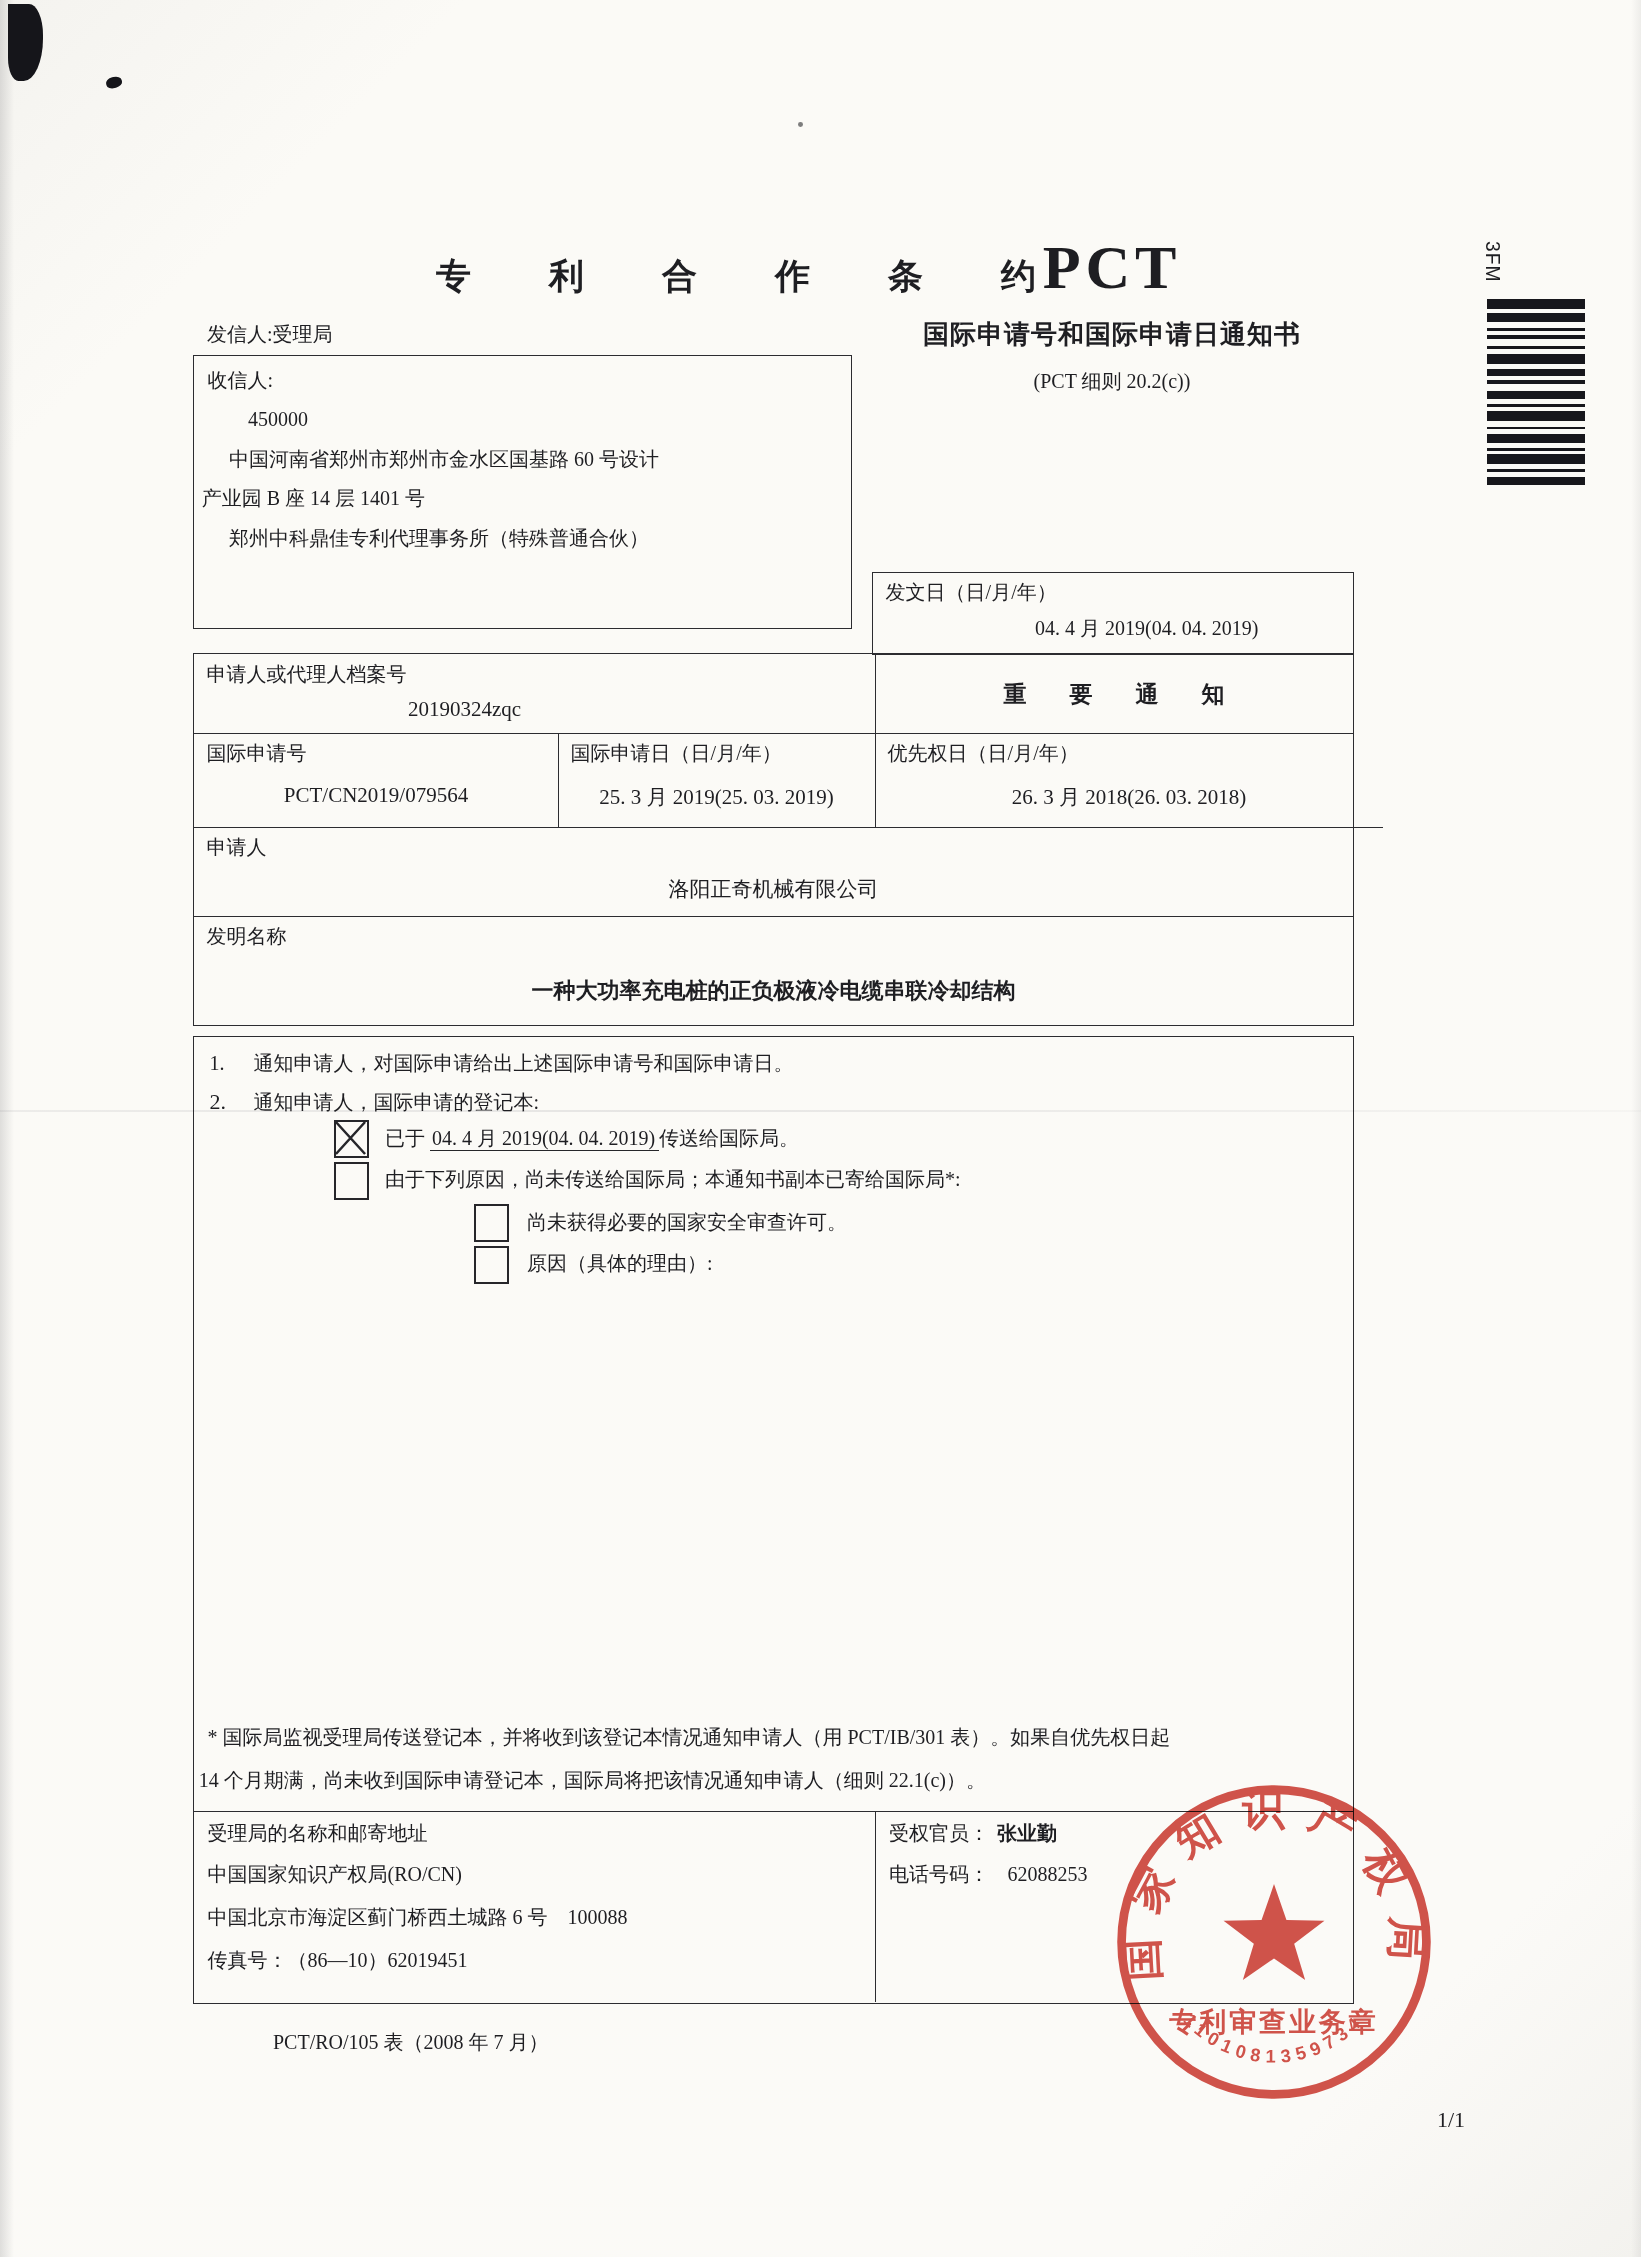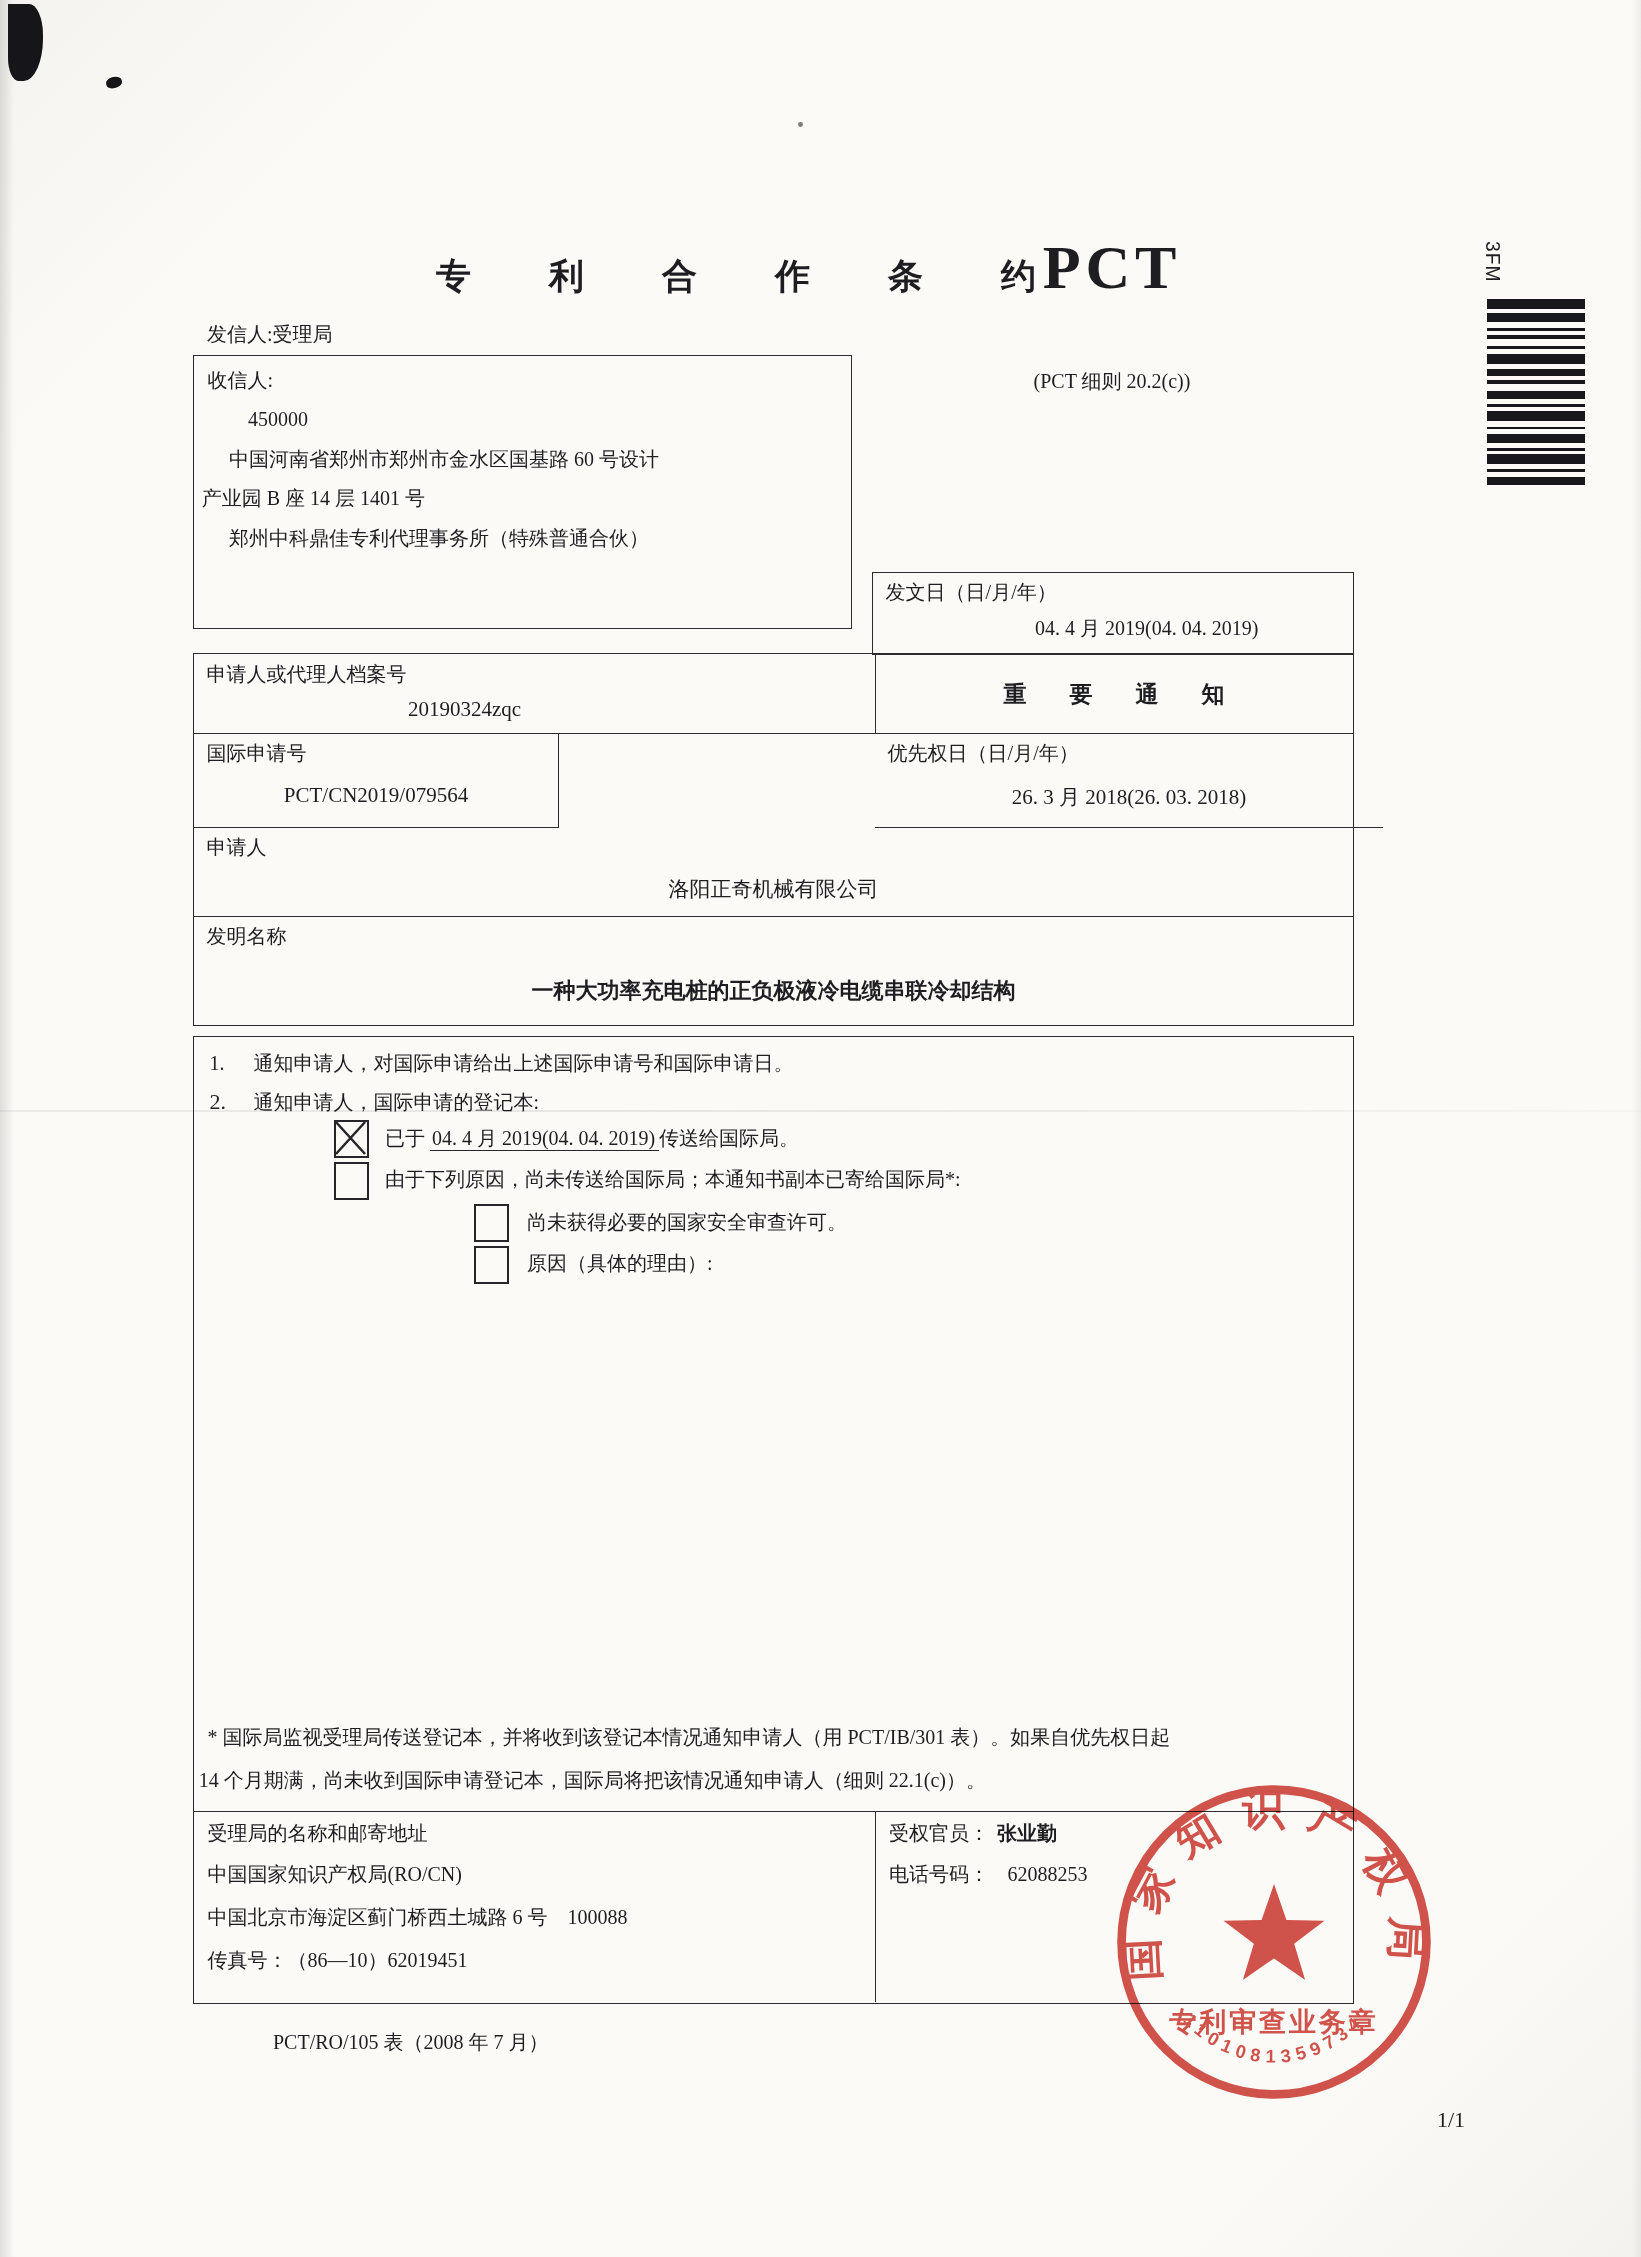--- a/index.html
+++ b/index.html
@@ -73,40 +73,45 @@
 
   <div class="box" style="left:193px;top:355px;width:657px;height:272px;">
     <div class="abs t21" style="left:13.5px;top:11.6px;">收信人:</div>
     <div class="abs t21" style="left:54px;top:51px;">450000</div>
     <div class="abs t21" style="left:35px;top:91px;">中国河南省郑州市郑州市金水区国基路 60 号设计</div>
     <div class="abs t21" style="left:7.7px;top:130px;">产业园 B 座 14 层 1401 号</div>
     <div class="abs t21" style="left:35px;top:170px;">郑州中科鼎佳专利代理事务所（特殊普通合伙）</div>
   </div>
 
   <div class="abs" style="left:872px;top:232px;width:480px;text-align:center;font-size:62px;font-weight:700;letter-spacing:4.8px;">PCT</div>
+  <div class="abs hei" style="left:872px;top:317px;width:480px;text-align:center;font-size:26px;letter-spacing:1px;">国际申请号和国际申请日通知书</div>
   <div class="abs t20" style="left:872px;top:368px;width:480px;text-align:center;">(PCT 细则 20.2(c))</div>
 
   <div class="box" style="left:872px;top:572px;width:480px;height:81px;">
     <div class="abs t21" style="left:12.6px;top:6.8px;">发文日（日/月/年）</div>
     <div class="abs t21" style="left:162px;top:43px;">04. 4 月 2019(04. 04. 2019)</div>
   </div>
 
   <div class="box" style="left:193px;top:653px;width:1159px;height:371px;">
 
     <div class="abs" style="left:0;top:0;width:681px;height:79px;border-right:1.9px solid #2c2c30;border-bottom:1.9px solid #2c2c30;">
       <div class="cell-label">申请人或代理人档案号</div>
       <div class="cell-value" style="top:43px;width:541px;">20190324zqc</div>
     </div>
     <div class="abs" style="left:681px;top:0;width:478px;height:79px;border-bottom:1.9px solid #2c2c30;">
       <div class="abs hei" style="left:0;top:25px;width:100%;text-align:center;font-size:23px;letter-spacing:18.3px;text-indent:18.3px;">重 要 通 知</div>
     </div>
 
     <div class="abs" style="left:0;top:79px;width:364px;height:94px;border-right:1.9px solid #2c2c30;border-bottom:1.9px solid #2c2c30;">
       <div class="cell-label">国际申请号</div>
       <div class="cell-value" style="top:50px;">PCT/CN2019/079564</div>
+    </div>
+    <div class="abs" style="left:364px;top:79px;width:317px;height:94px;border-right:1.9px solid #2c2c30;border-bottom:1.9px solid #2c2c30;">
+      <div class="cell-label">国际申请日（日/月/年）</div>
+      <div class="cell-value" style="top:50px;">25. 3 月 2019(25. 03. 2019)</div>
     </div>
     <div class="abs" style="left:681px;top:79px;width:478px;height:94px;border-bottom:1.9px solid #2c2c30;padding-left:30px;">
       <div class="cell-label">优先权日（日/月/年）</div>
       <div class="cell-value" style="top:50px;">26. 3 月 2018(26. 03. 2018)</div>
     </div>
 
     <div class="abs" style="left:0;top:262px;width:1159px;height:109px;">
       <div class="cell-label">发明名称</div>
       <div class="cell-value hei" style="top:60px;font-size:22px;">一种大功率充电桩的正负极液冷电缆串联冷却结构</div>
     </div>

